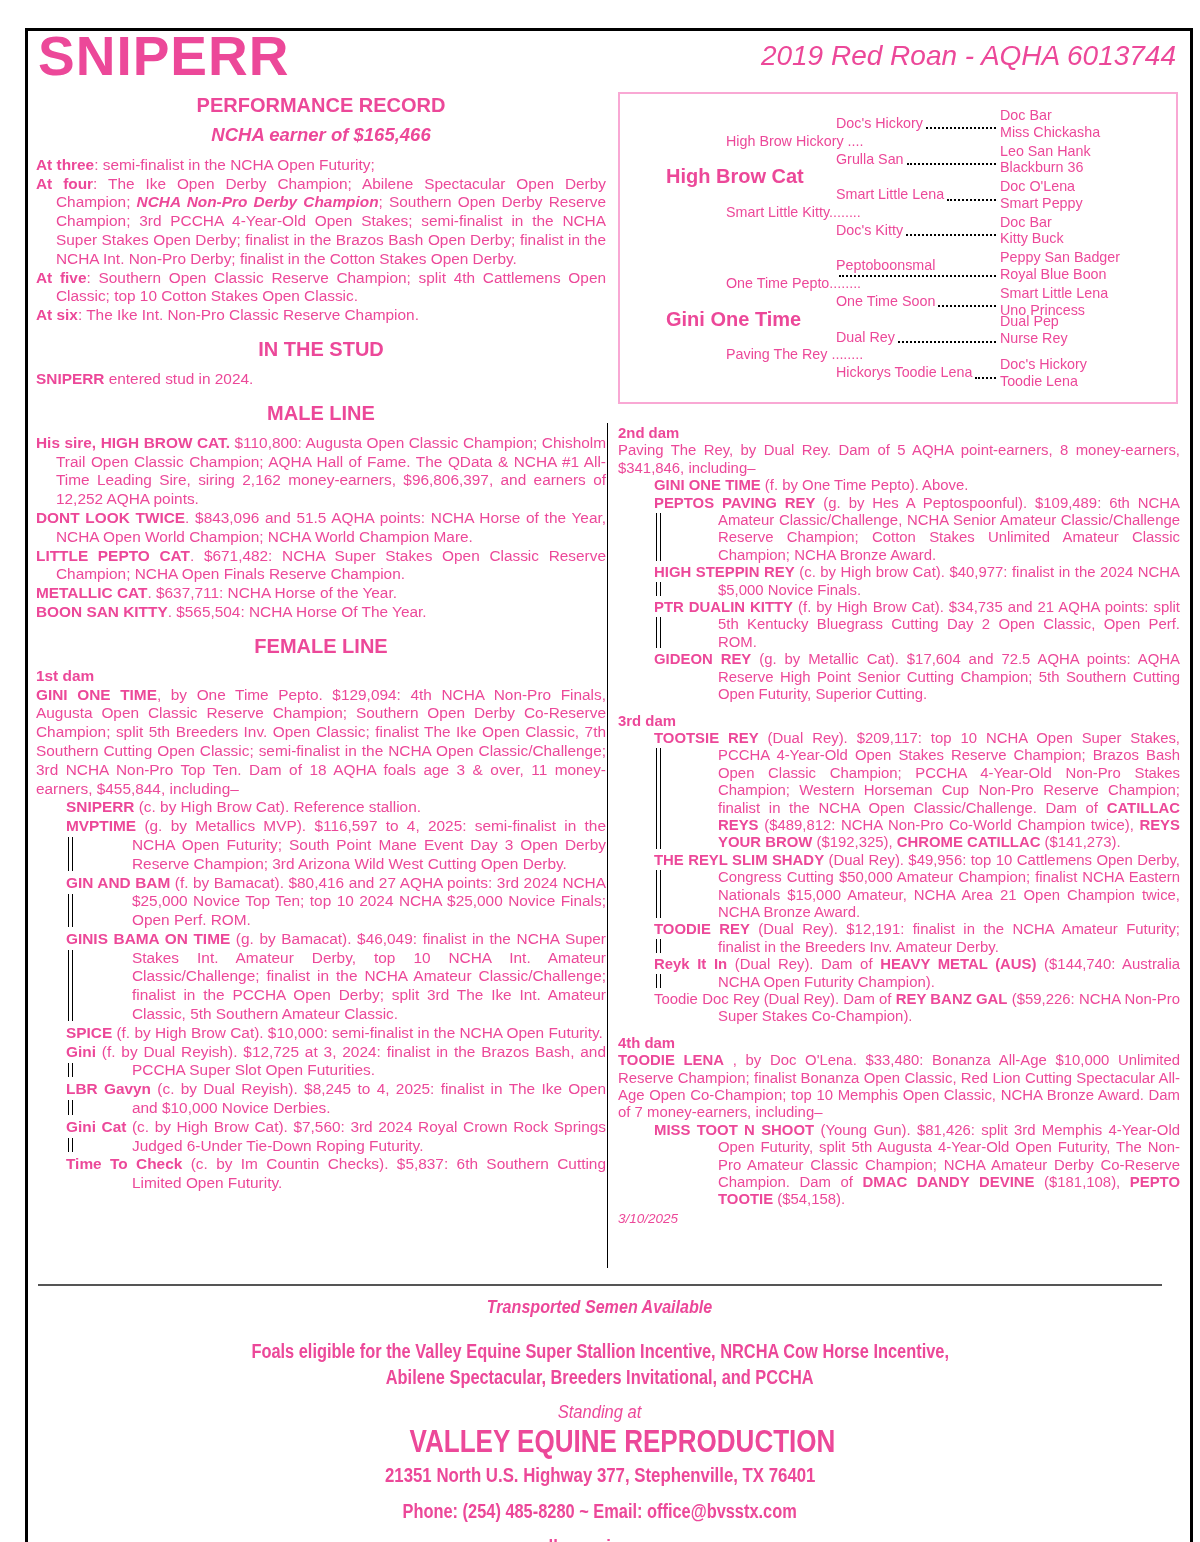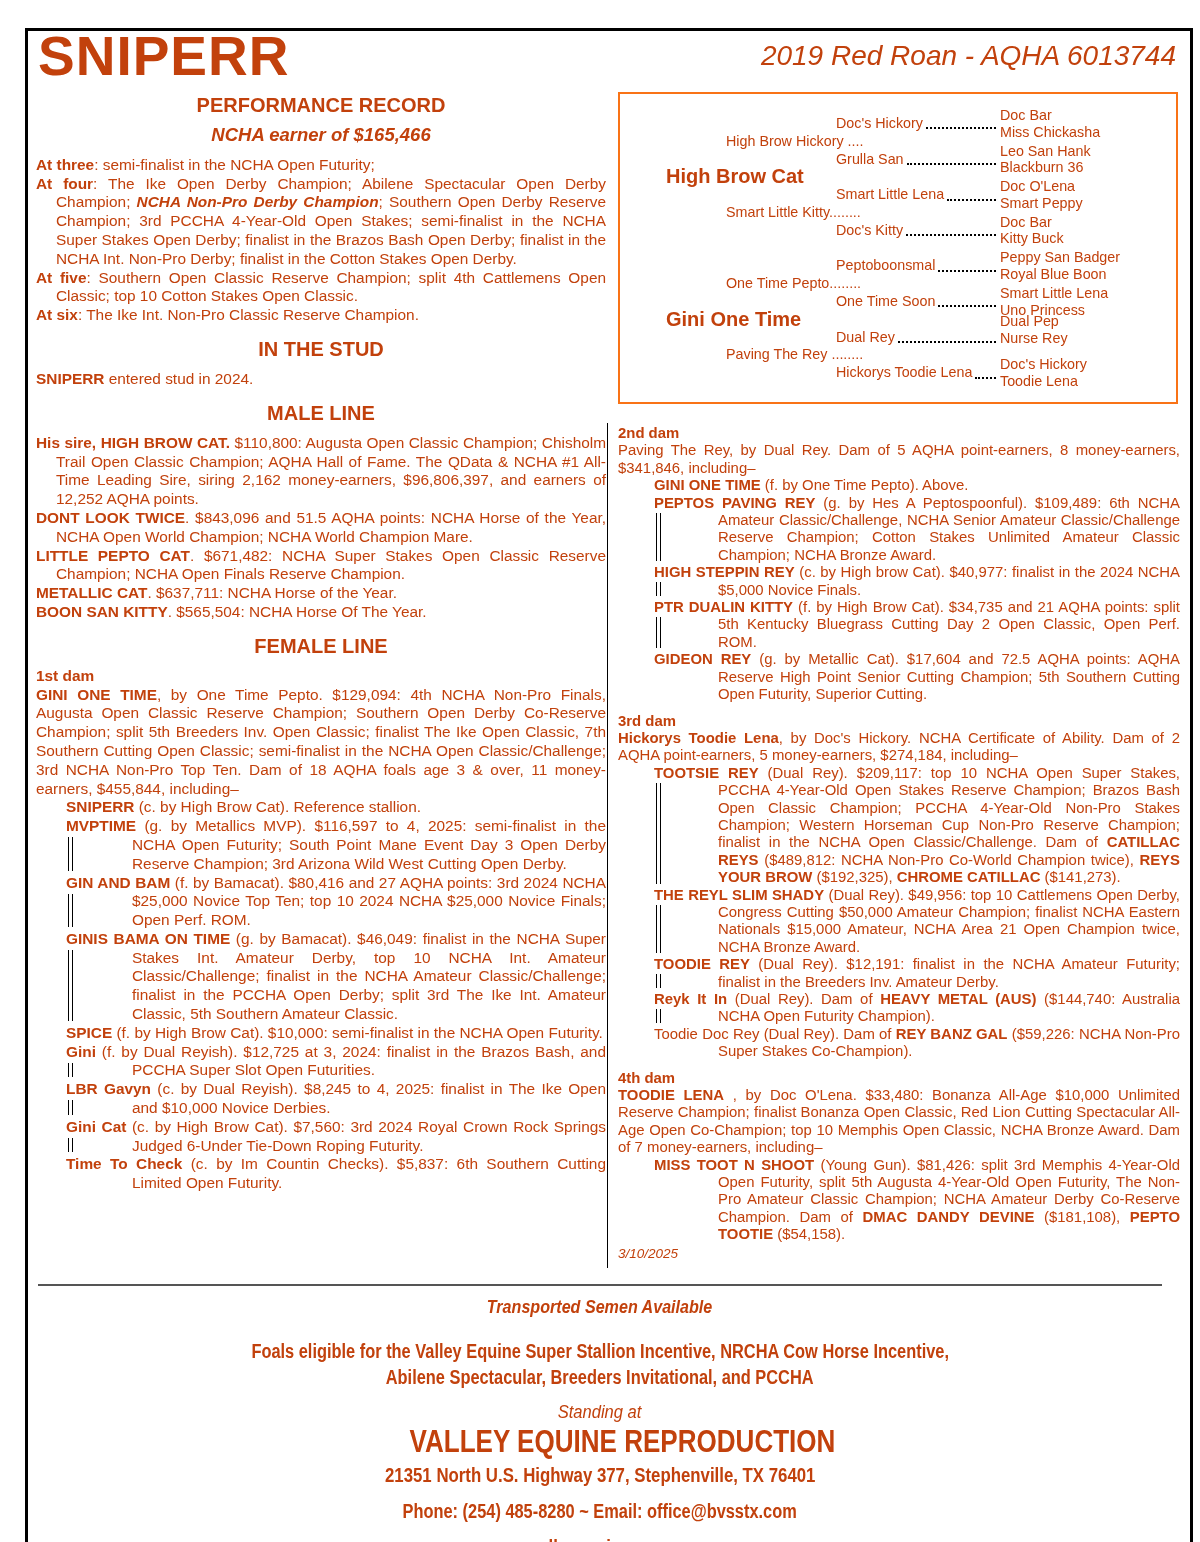--- a/index.html
+++ b/index.html
@@ -1,36 +1,36 @@
 <!DOCTYPE html>
 <html><head>
 <meta charset="utf-8">
 <style>
   html,body{margin:0;padding:0;background:#e8e8e8;}
   .page{position:relative;width:1200px;height:1542px;background:#ffffff;overflow:hidden;
-        font-family:"Liberation Sans","DejaVu Sans",sans-serif;color:#c2410c;}
+        font-family:"Liberation Sans","DejaVu Sans",sans-serif;color:#ec4899;}
   .frame{position:absolute;left:25px;top:28px;width:1162px;height:1600px;border:3px solid #000;}
   .title{position:absolute;left:38px;top:24px;font-size:55px;font-weight:bold;letter-spacing:1px;}
   .subtitle{position:absolute;right:24px;top:40px;font-size:28px;font-style:italic;}
   .leftcol{position:absolute;left:36px;top:92px;width:570px;font-size:15.4px;line-height:18.8px;}
   .rightcol{position:absolute;left:618px;top:88px;width:562px;font-size:14.9px;line-height:17.4px;}
   .h{font-weight:bold;text-align:center;font-size:20px;margin:13px 0 9px;line-height:23px;}
   .leftcol .h:first-child{margin-top:2px;}
   .earner{font-weight:bold;font-style:italic;text-align:center;font-size:18.5px;margin-bottom:11px;}
   .para{text-align:justify;}
   .hang{padding-left:20px;text-indent:-20px;}
   .b{font-weight:bold;}
   .bi{font-weight:bold;font-style:italic;}
   .dam-label{font-weight:bold;margin-top:9px;}
   .prog{position:relative;text-align:justify;margin-left:30px;padding-left:66px;text-indent:-66px;}
   .rightcol .prog{margin-left:36px;padding-left:64px;text-indent:-64px;}
   .prog.bar::before{content:"";position:absolute;left:2px;top:20px;bottom:3px;width:3px;
         border-left:1.4px solid #000;border-right:1.4px solid #000;}
   .rightcol .prog.bar::before{top:18px;}
-  .pedbox{position:relative;width:556px;height:308px;border:2px solid #f97316;margin:4px 0 21px;}
+  .pedbox{position:relative;width:556px;height:308px;border:2px solid #f9a8d4;margin:4px 0 21px;}
   .ped-g1{position:absolute;left:46px;font-weight:bold;font-size:20px;white-space:nowrap;}
   .ped-g2{position:absolute;left:106px;font-size:14.3px;white-space:nowrap;}
   .ped-row{position:absolute;left:216px;width:160px;display:flex;font-size:14.3px;}
   .ped-row .nm{white-space:nowrap;}
   .ped-row .ldr{flex:1;border-bottom:2px dotted #000;margin:0 0 3px 3px;}
   .ped-g4{position:absolute;left:380px;font-size:14.3px;line-height:16.5px;white-space:nowrap;}
   .date{text-align:left;font-style:italic;font-size:13.5px;margin-top:1px;}
   .divider{position:absolute;left:607px;top:423px;height:845px;width:0;border-left:1.5px solid #000;}
   .rule{position:absolute;left:38px;top:1284px;width:1124px;border-top:2px solid #555;}
   .footer{position:absolute;left:0;top:1297px;width:1200px;text-align:center;}
@@ -116,21 +116,21 @@
           <div>Smart Peppy</div>
         </div>
         <div class="ped-row" style="top: 127.8px;">
           <span class="nm">Doc's Kitty</span>
           <span class="ldr"></span>
         </div>
         <div class="ped-g4" style="top: 119.8px;">
           <div>Doc Bar</div>
           <div>Kitty Buck</div>
         </div>
-        <div class="ped-row" style="top: 163.4px;">
+        <div class="ped-row" style="top: 163.4px; flex-direction: column;">
           <span class="nm">Peptoboonsmal</span>
           <span class="ldr"></span>
         </div>
         <div class="ped-g4" style="top: 155.4px;">
           <div>Peppy San Badger</div>
           <div>Royal Blue Boon</div>
         </div>
         <div class="ped-row" style="top: 199px;">
           <span class="nm">One Time Soon</span>
           <span class="ldr"></span>
@@ -164,21 +164,20 @@
       </div>
     <div id="right-dams">
         <div class="dam-label">2nd dam</div>
         <div class="para"><span>Paving The Rey, by Dual Rey. Dam of 5 AQHA point-earners, 8 money-earners, $341,846, including–</span></div>
         <div class="prog"><span class="b">GINI ONE TIME</span><span> (f. by One Time Pepto). Above.</span></div>
         <div class="prog bar"><span class="b">PEPTOS PAVING REY</span><span> (g. by Hes A Peptospoonful). $109,489: 6th NCHA Amateur Classic/Challenge, NCHA Senior Amateur Classic/Challenge Reserve Champion; Cotton Stakes Unlimited Amateur Classic Champion; NCHA Bronze Award.</span></div>
         <div class="prog bar"><span class="b">HIGH STEPPIN REY</span><span> (c. by High brow Cat). $40,977: finalist in the 2024 NCHA $5,000 Novice Finals.</span></div>
         <div class="prog bar"><span class="b">PTR DUALIN KITTY</span><span> (f. by High Brow Cat). $34,735 and 21 AQHA points: split 5th Kentucky Bluegrass Cutting Day 2 Open Classic, Open Perf. ROM.</span></div>
         <div class="prog"><span class="b">GIDEON REY</span><span> (g. by Metallic Cat). $17,604 and 72.5 AQHA points: AQHA Reserve High Point Senior Cutting Champion; 5th Southern Cutting Open Futurity, Superior Cutting.</span></div>
         <div class="dam-label">3rd dam</div>
-        <div class="para"><span class="b">Hickorys Toodie Lena</span><span>, by Doc's Hickory. NCHA Certificate of Ability. Dam of 2 AQHA point-earners, 5 money-earners, $274,184, including–</span></div>
         <div class="prog bar"><span class="b">TOOTSIE REY</span><span> (Dual Rey). $209,117: top 10 NCHA Open Super Stakes, PCCHA 4-Year-Old Open Stakes Reserve Champion; Brazos Bash Open Classic Champion; PCCHA 4-Year-Old Non-Pro Stakes Champion; Western Horseman Cup Non-Pro Reserve Champion; finalist in the NCHA Open Classic/Challenge. Dam of </span><span class="b">CATILLAC REYS</span><span> ($489,812: NCHA Non-Pro Co-World Champion twice), </span><span class="b">REYS YOUR BROW</span><span> ($192,325), </span><span class="b">CHROME CATILLAC</span><span> ($141,273).</span></div>
         <div class="prog bar"><span class="b">THE REYL SLIM SHADY</span><span> (Dual Rey). $49,956: top 10 Cattlemens Open Derby, Congress Cutting $50,000 Amateur Champion; finalist NCHA Eastern Nationals $15,000 Amateur, NCHA Area 21 Open Champion twice, NCHA Bronze Award.</span></div>
         <div class="prog bar"><span class="b">TOODIE REY</span><span> (Dual Rey). $12,191: finalist in the NCHA Amateur Futurity; finalist in the Breeders Inv. Amateur Derby.</span></div>
         <div class="prog bar"><span class="b">Reyk It In</span><span> (Dual Rey). Dam of </span><span class="b">HEAVY METAL (AUS)</span><span> ($144,740: Australia NCHA Open Futurity Champion).</span></div>
         <div class="prog"><span>Toodie Doc Rey (Dual Rey). Dam of </span><span class="b">REY BANZ GAL</span><span> ($59,226: NCHA Non-Pro Super Stakes Co-Champion).</span></div>
         <div class="dam-label">4th dam</div>
         <div class="para"><span class="b">TOODIE LENA</span><span> , by Doc O'Lena. $33,480: Bonanza All-Age $10,000 Unlimited Reserve Champion; finalist Bonanza Open Classic, Red Lion Cutting Spectacular All-Age Open Co-Champion; top 10 Memphis Open Classic, NCHA Bronze Award. Dam of 7 money-earners, including–</span></div>
         <div class="prog"><span class="b">MISS TOOT N SHOOT</span><span> (Young Gun). $81,426: split 3rd Memphis 4-Year-Old Open Futurity, split 5th Augusta 4-Year-Old Open Futurity, The Non-Pro Amateur Classic Champion; NCHA Amateur Derby Co-Reserve Champion. Dam of </span><span class="b">DMAC DANDY DEVINE</span><span> ($181,108), </span><span class="b">PEPTO TOOTIE</span><span> ($54,158).</span></div>
       </div>
     <div class="date">3/10/2025</div>

